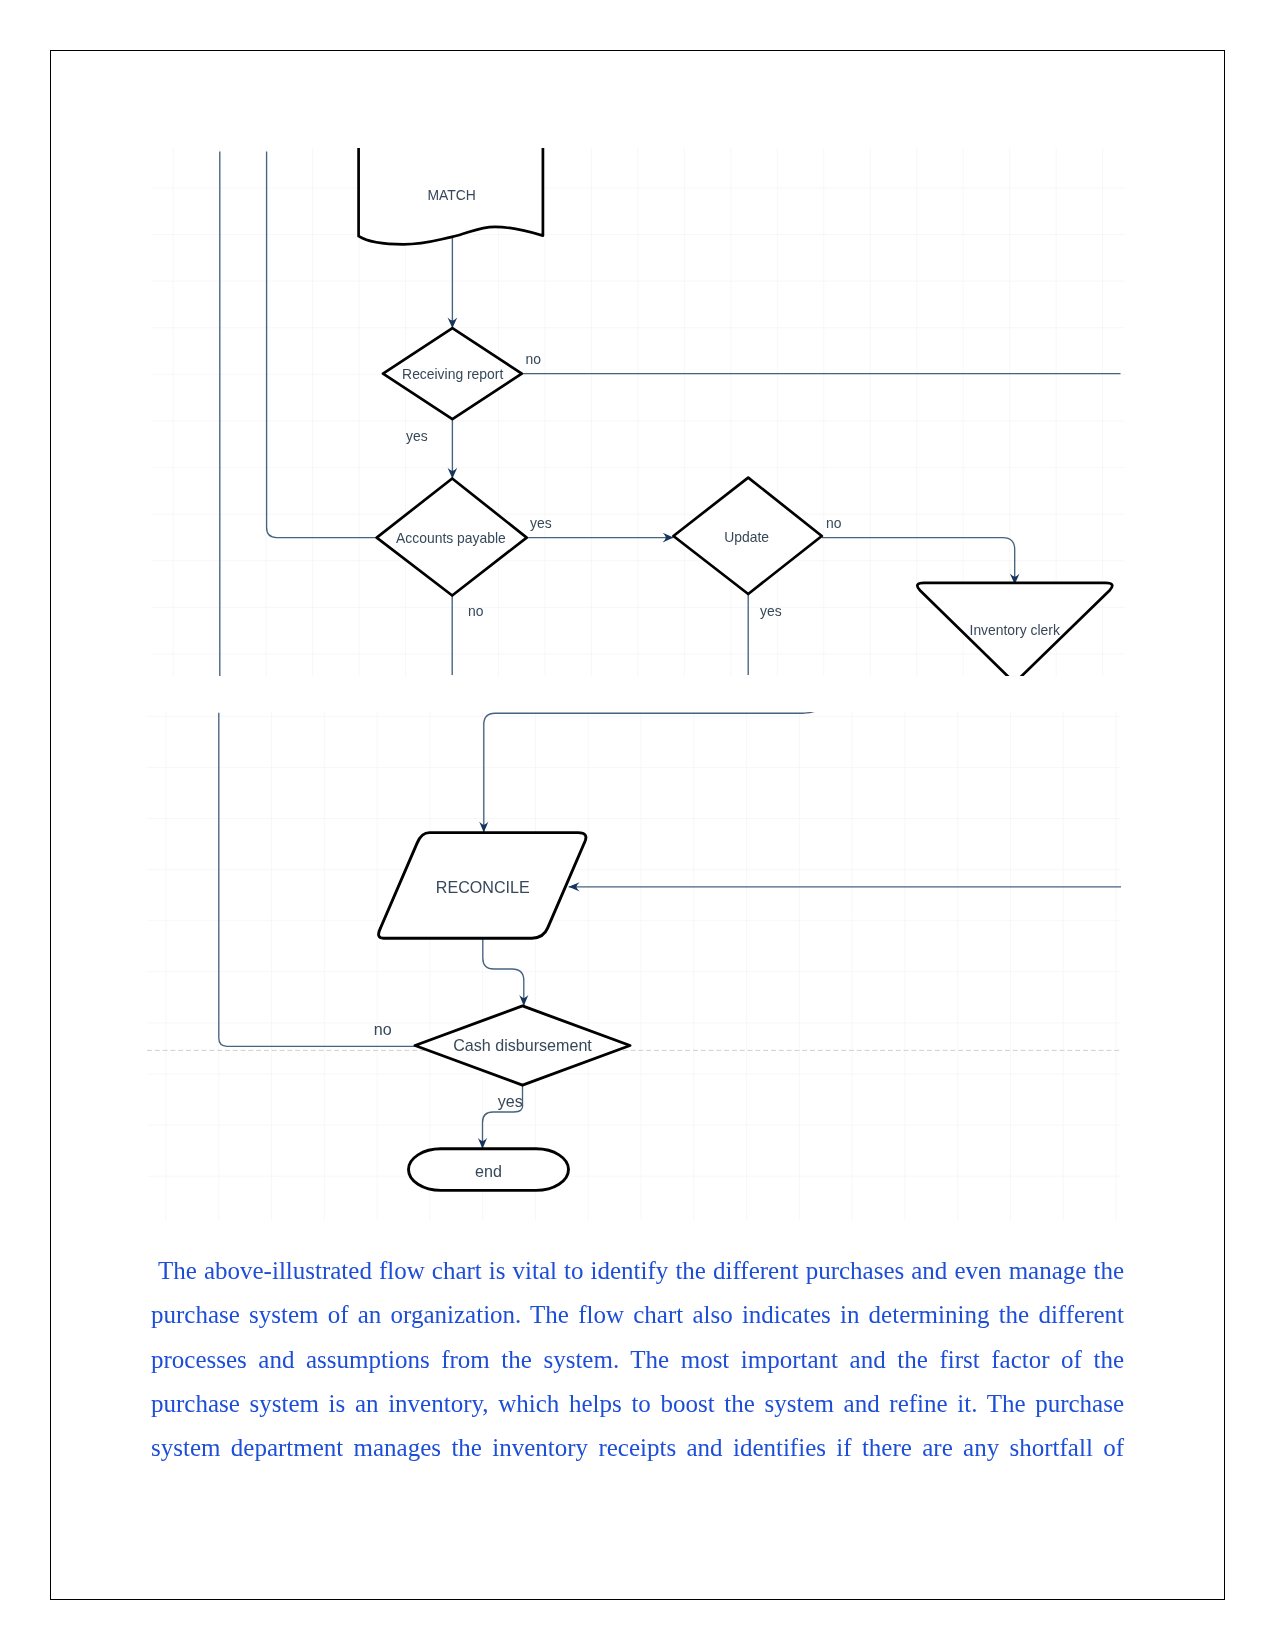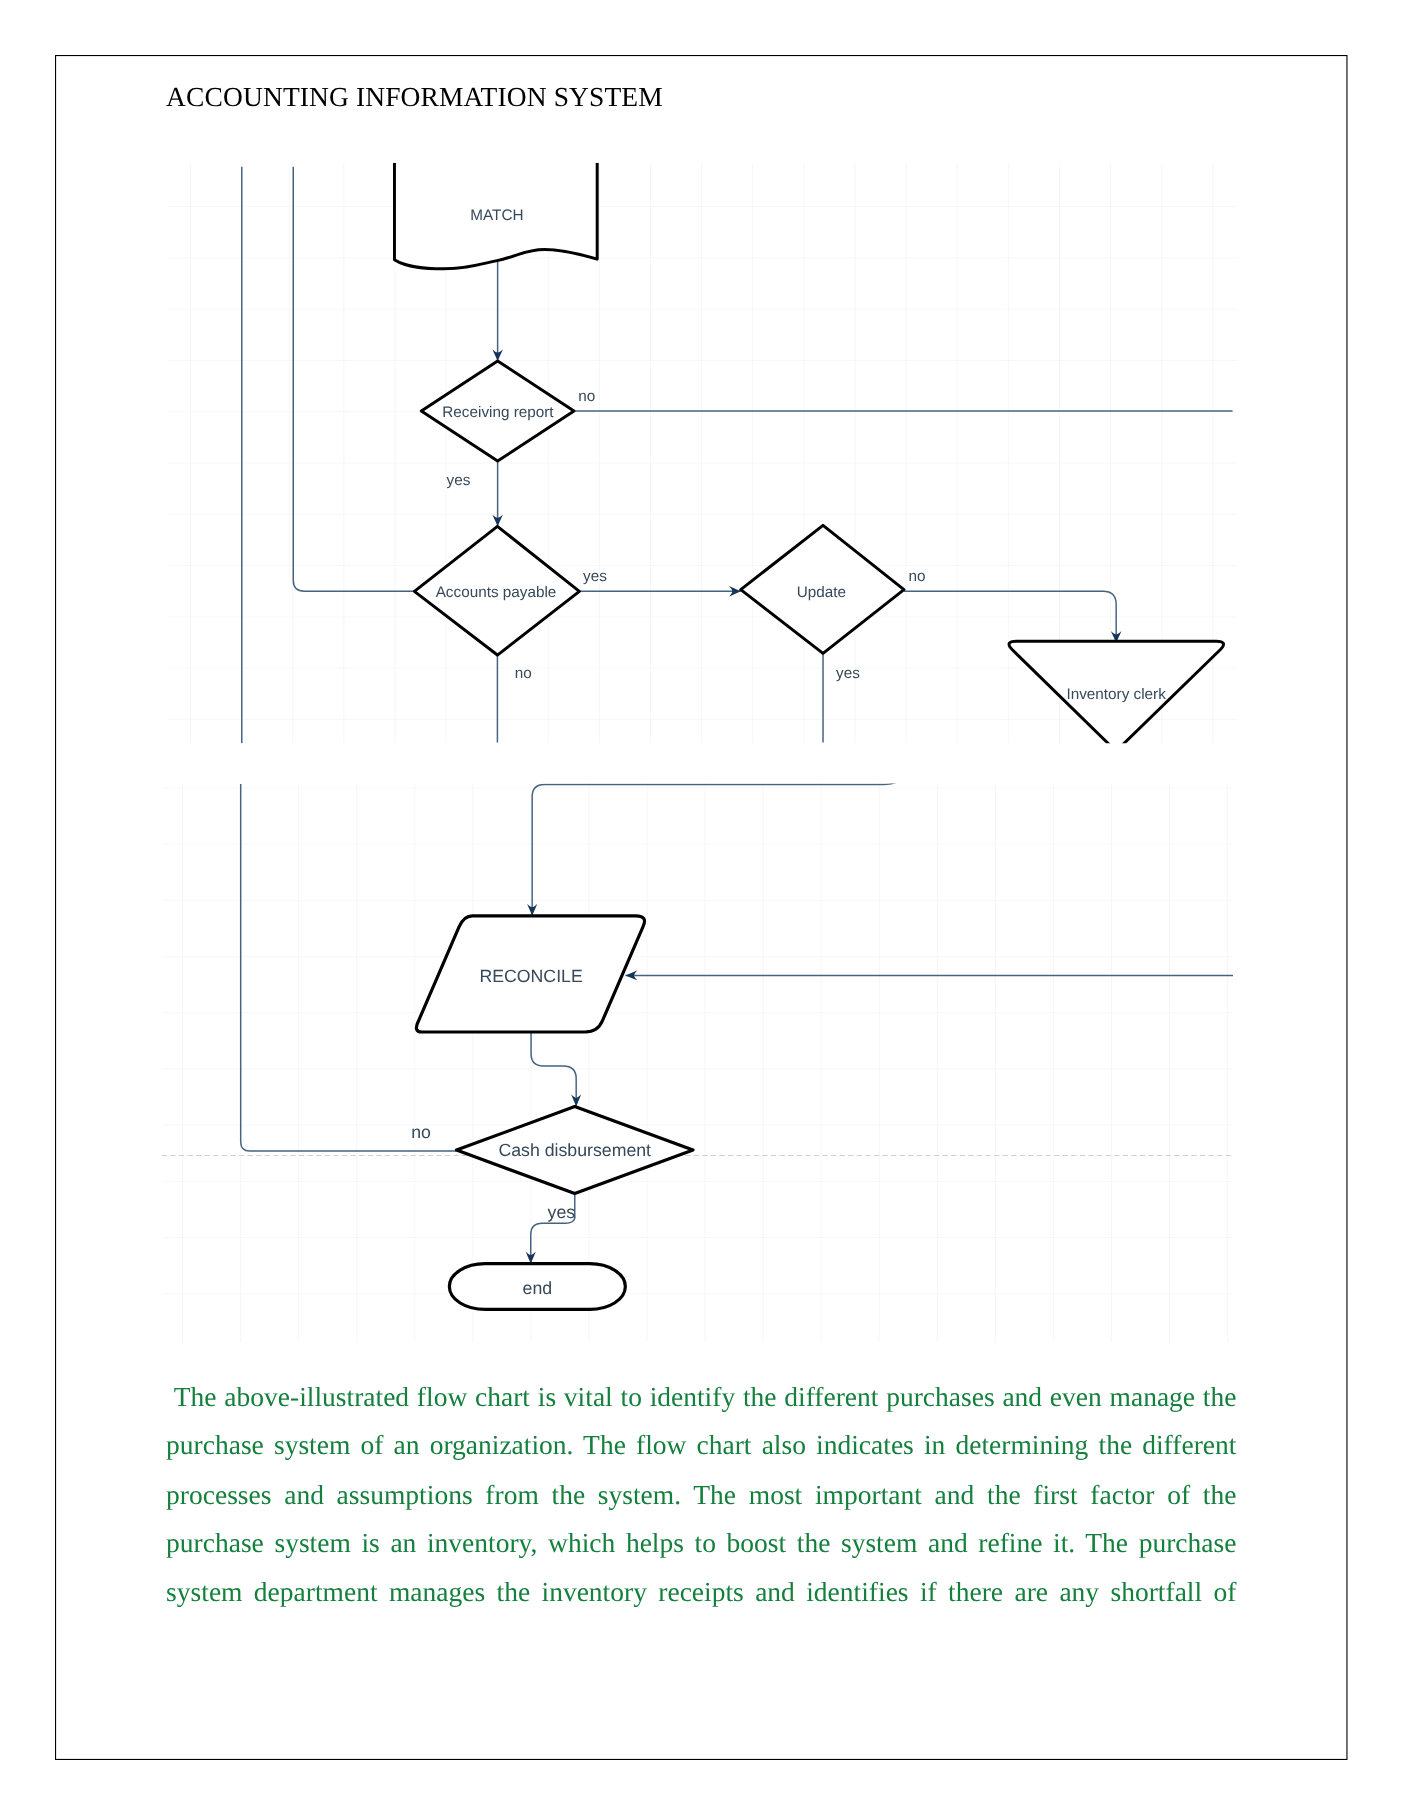--- a/index.html
+++ b/index.html
@@ -1,26 +1,25 @@
 <!DOCTYPE html>
 <html><head>
 <meta charset="utf-8">
 <style>
   html,body{margin:0;padding:0;}
   body{width:1275px;height:1651px;background:#ffffff;font-family:"Liberation Serif",serif;overflow:hidden;}
   #page{position:absolute;left:50px;top:50px;width:1175px;height:1550px;border:1.3px solid #000;box-sizing:border-box;}
   #title{position:absolute;left:100px;top:24px;font-size:25px;color:#000;letter-spacing:0.1px;white-space:nowrap;}
-  #para{position:absolute;left:100px;top:1198px;width:973px;text-indent:7px;font-size:25px;line-height:44.3px;text-align:justify;text-align-last:justify;color:#15803d;}
+  #para{position:absolute;left:100px;top:1198px;width:973px;text-indent:7px;font-size:25px;line-height:44.3px;text-align:justify;text-align-last:justify;color:#1d4ed8;}
   .fig{position:absolute;overflow:hidden;}
 </style>
 </head>
 <body>
 
 <div id="page">
-  <div id="title">ACCOUNTING INFORMATION SYSTEM</div>
   <div id="para"> The above-illustrated flow chart is vital to identify the different purchases and even manage the purchase system of an organization. The flow chart also indicates in determining the different processes and assumptions from the system. The most important and the first factor of the purchase system is an inventory, which helps to boost the system and refine it. The purchase system department manages the inventory receipts and identifies if there are any shortfall of</div>
 
   <div class="fig" id="fig1" style="left:101px;top:97px;width:973px;height:528px;">
     <svg width="973" height="528" viewBox="0 0 973 528" xmlns="http://www.w3.org/2000/svg">
       <defs>
         <pattern id="g1" width="46.47" height="46.61" patternUnits="userSpaceOnUse" x="20.7" y="-7.2">
           <path d="M 46.6 0 L 0 0 0 46.9" fill="none" stroke="#efefef" stroke-width="1"></path>
         </pattern>
         <marker id="ah1" viewBox="0 0 12 12" refX="11.6" refY="6" markerWidth="8.8" markerHeight="8.8" orient="auto-start-reverse">
           <path d="M 0.8 1.1 C 3 3.3 3.6 4.6 4 6 C 3.6 7.4 3 8.7 0.8 10.9 L 11.6 6 Z" fill="#15355c"></path>

